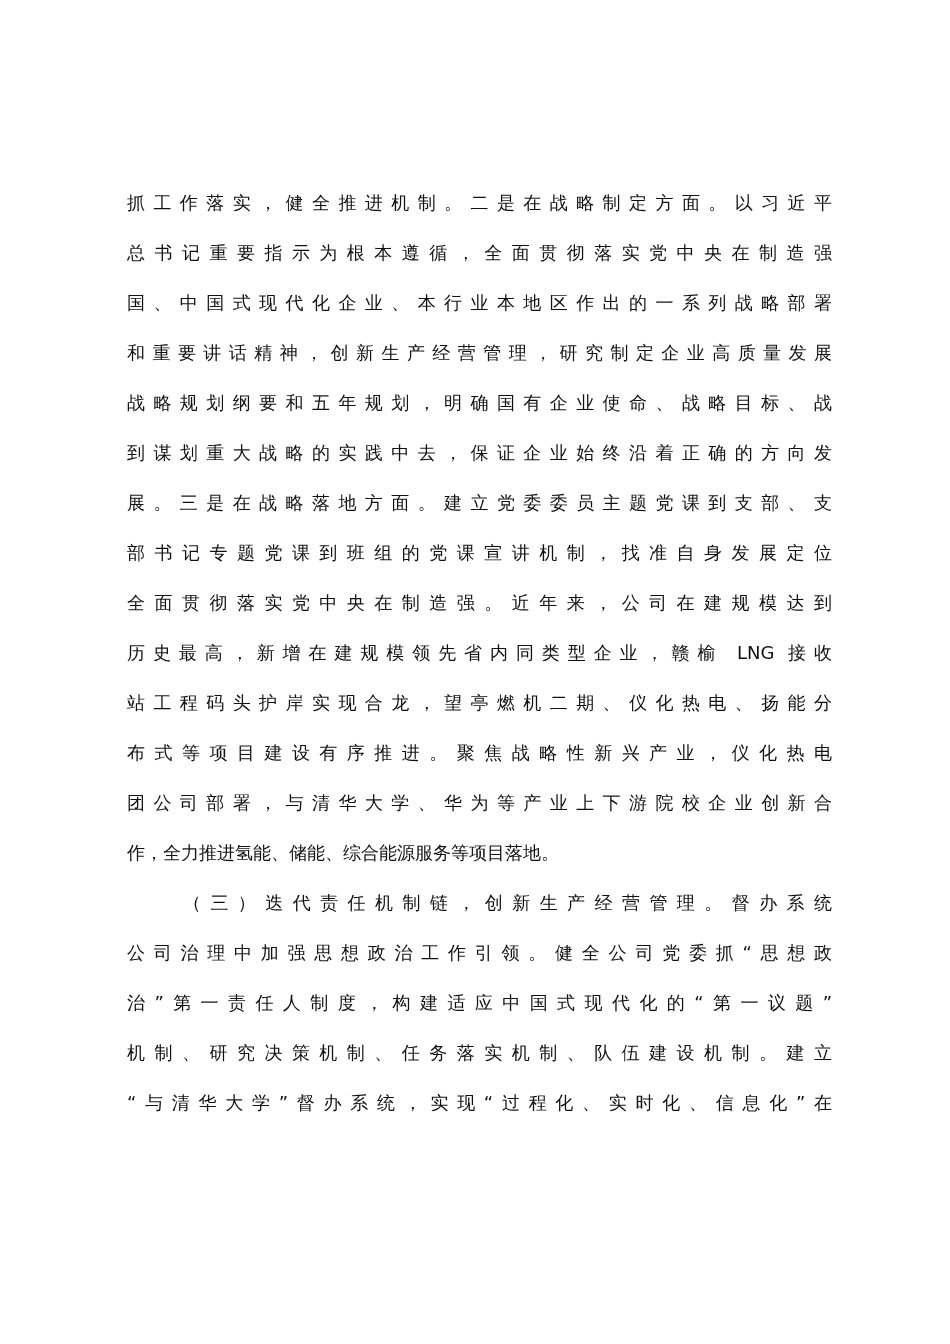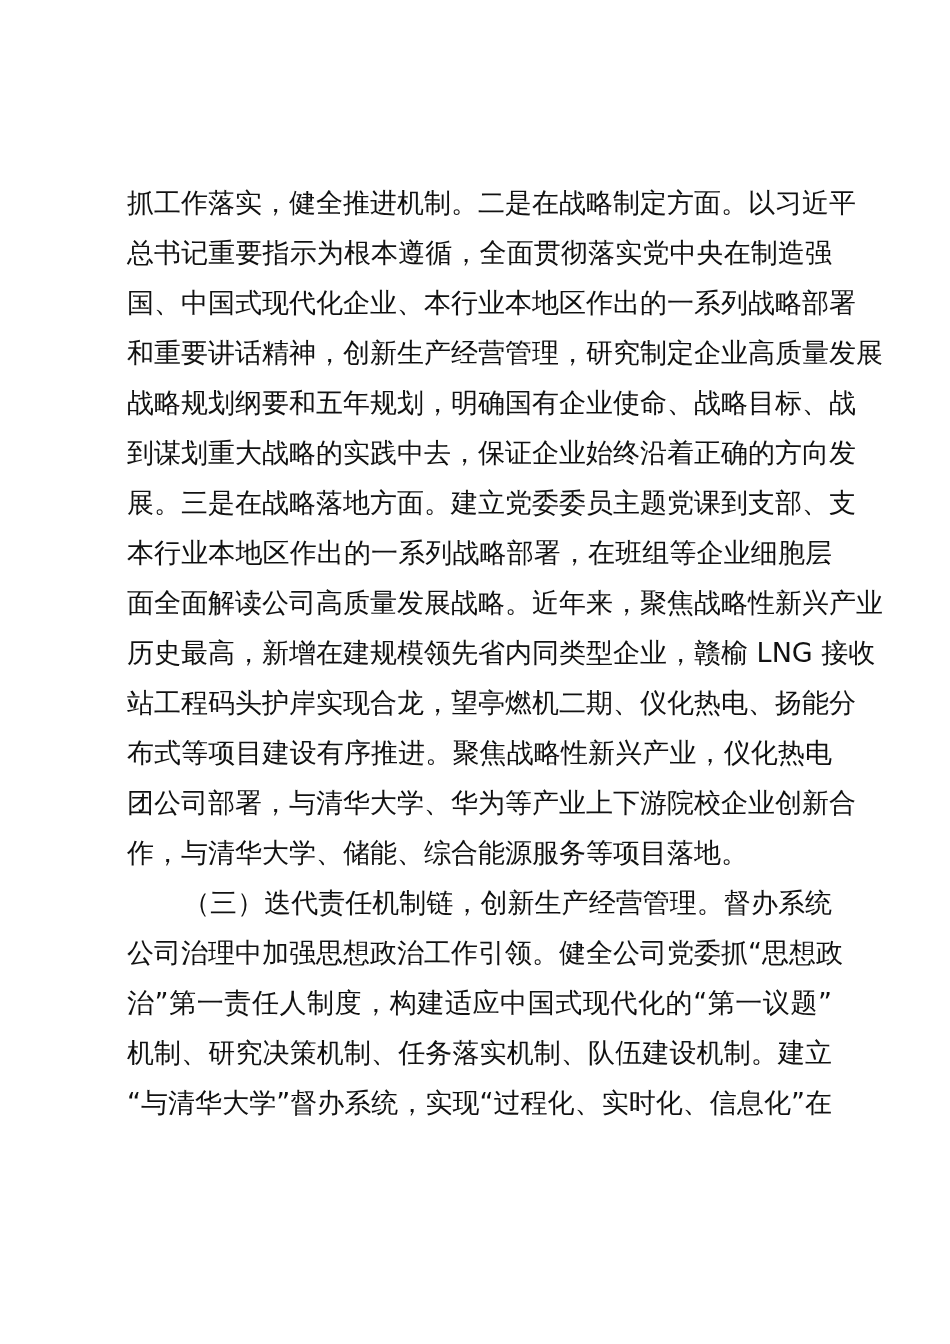--- a/index.html
+++ b/index.html
@@ -20,21 +20,21 @@
       width: 950px;
       height: 1344px;
       background: #ffffff;
     }
     .text-block {
       position: absolute;
       left: 127px;
       top: 178px;
       width: 705px;
       font-family: "DejaVu Sans", "Liberation Sans", sans-serif;
-      font-size: 27px;
+      font-size: 18px;
       color: #111111;
     }
     .line {
       height: 50px;
       line-height: 50px;
       white-space: nowrap;
       text-align: justify;
       text-align-last: justify;
       letter-spacing: 0;
     }
@@ -47,26 +47,26 @@
 
 <div class="page">
   <div class="text-block">
     <div class="line">抓工作落实，健全推进机制。二是在战略制定方面。以习近平</div>
     <div class="line">总书记重要指示为根本遵循，全面贯彻落实党中央在制造强</div>
     <div class="line">国、中国式现代化企业、本行业本地区作出的一系列战略部署</div>
     <div class="line">和重要讲话精神，创新生产经营管理，研究制定企业高质量发展</div>
     <div class="line">战略规划纲要和五年规划，明确国有企业使命、战略目标、战</div>
     <div class="line">到谋划重大战略的实践中去，保证企业始终沿着正确的方向发</div>
     <div class="line">展。三是在战略落地方面。建立党委委员主题党课到支部、支</div>
-    <div class="line">本行业本地区作出的一系列战略部署，在班组等企业细胞层</div>
-    <div class="line">面全面解读公司高质量发展战略。近年来，聚焦战略性新兴产业</div>
+    <div class="line">部书记专题党课到班组的党课宣讲机制，找准自身发展定位</div>
+    <div class="line">全面贯彻落实党中央在制造强。近年来，公司在建规模达到</div>
     <div class="line">历史最高，新增在建规模领先省内同类型企业，赣榆 LNG 接收</div>
     <div class="line">站工程码头护岸实现合龙，望亭燃机二期、仪化热电、扬能分</div>
     <div class="line">布式等项目建设有序推进。聚焦战略性新兴产业，仪化热电</div>
     <div class="line">团公司部署，与清华大学、华为等产业上下游院校企业创新合</div>
-    <div class="line last-of-para">作，与清华大学、储能、综合能源服务等项目落地。</div>
+    <div class="line last-of-para">作，全力推进氢能、储能、综合能源服务等项目落地。</div>
     <div class="line" style="padding-left:56px;">（三）迭代责任机制链，创新生产经营管理。督办系统</div>
     <div class="line">公司治理中加强思想政治工作引领。健全公司党委抓“思想政</div>
     <div class="line">治”第一责任人制度，构建适应中国式现代化的“第一议题”</div>
     <div class="line">机制、研究决策机制、任务落实机制、队伍建设机制。建立</div>
     <div class="line">“与清华大学”督办系统，实现“过程化、实时化、信息化”在</div>
   </div>
 </div>
 
 </body></html>

